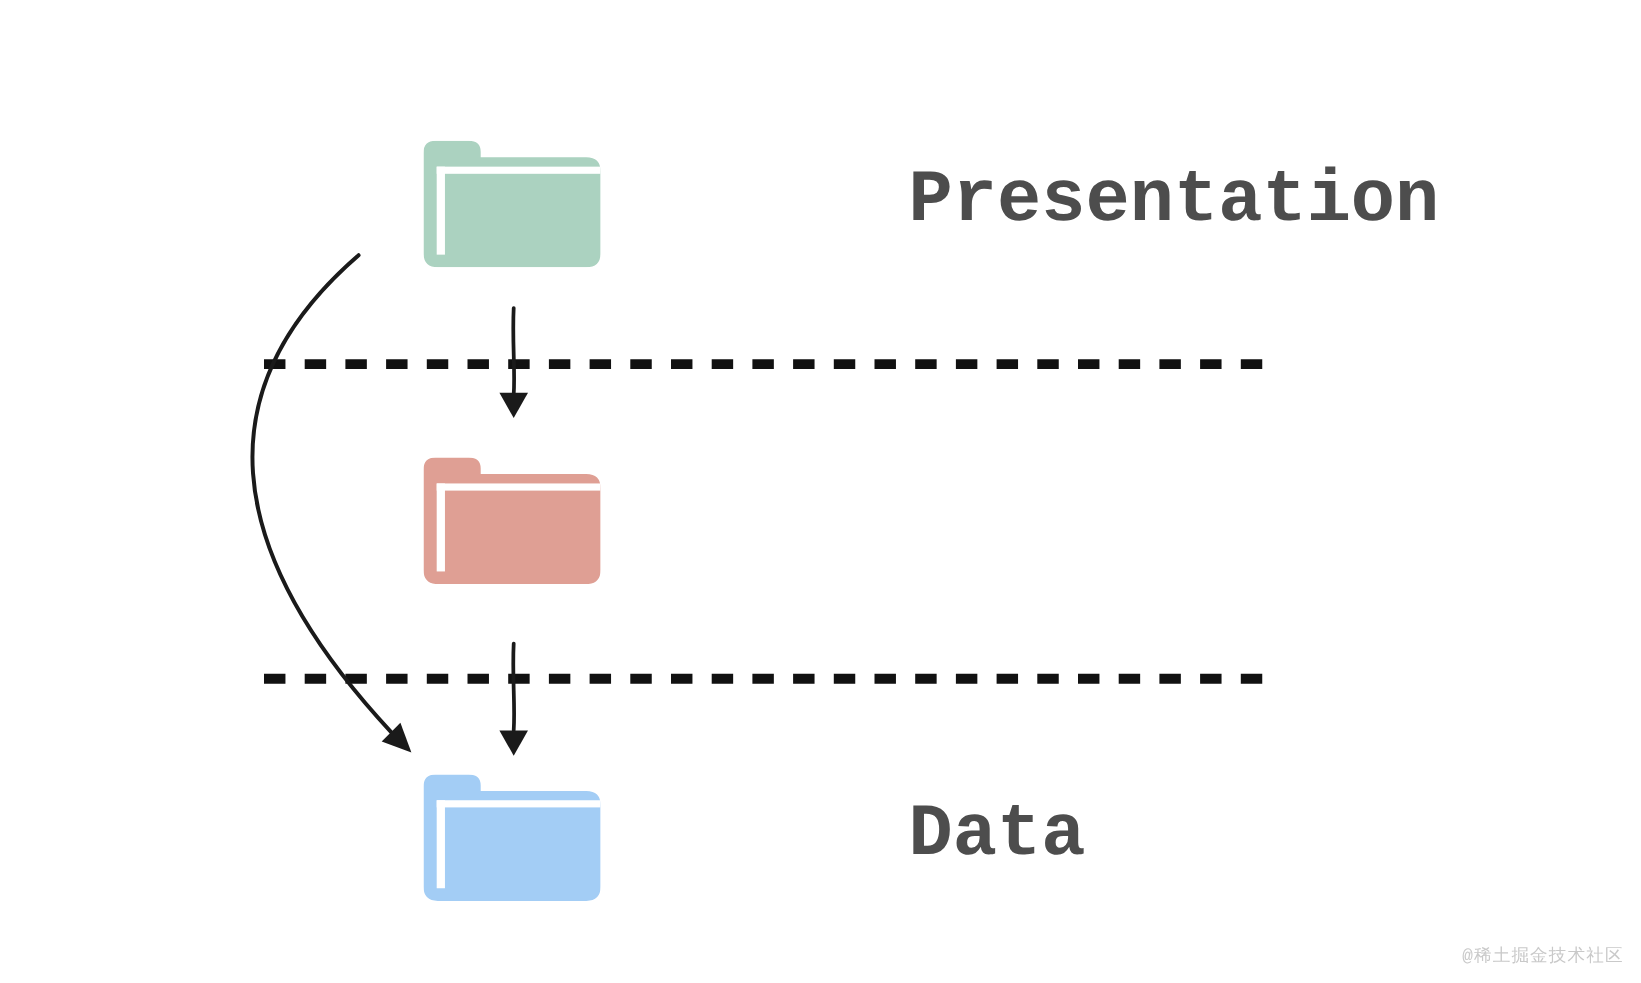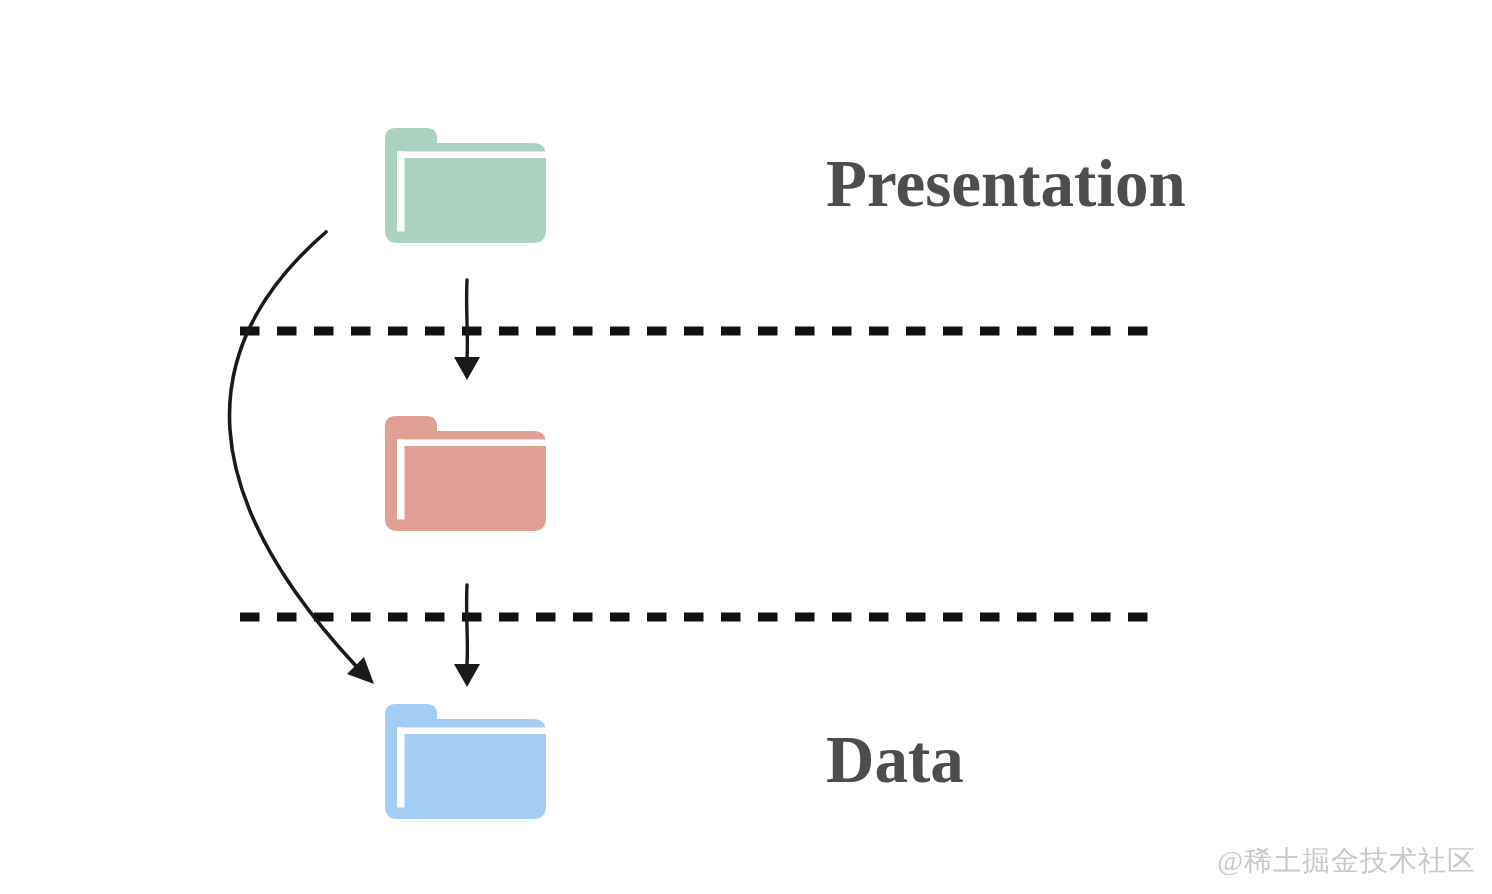--- a/index.html
+++ b/index.html
@@ -2,21 +2,21 @@
 <html><head>
 <meta charset="utf-8">
 <style>
   html, body { margin: 0; padding: 0; background: #ffffff; }
   .canvas {
     position: relative;
     width: 1492px;
     height: 894px;
     background: #ffffff;
     overflow: hidden;
-    font-family: Liberation Serif, serif;
+    font-family: Liberation Mono, monospace;
   }
   .overlay {
     position: absolute;
     left: 0; top: 0;
     width: 1492px; height: 894px;
     pointer-events: none;
   }
   .folder {
     position: absolute;
     width: 161px;
@@ -35,21 +35,21 @@
     letter-spacing: 0px;
     white-space: nowrap;
   }
   .label-presentation { top: 150px; }
   .label-business     { top: 436px; }
   .label-data         { top: 726px; }
   .watermark {
     position: absolute;
     right: 16px;
     bottom: 14px;
-    font-size: 28px;
+    font-size: 16px;
     color: #c9c9c9;
     letter-spacing: 1px;
   }
 </style>
 </head>
 <body>
 
 <div class="canvas">
 
   <svg class="overlay" viewBox="0 0 1492 894">

